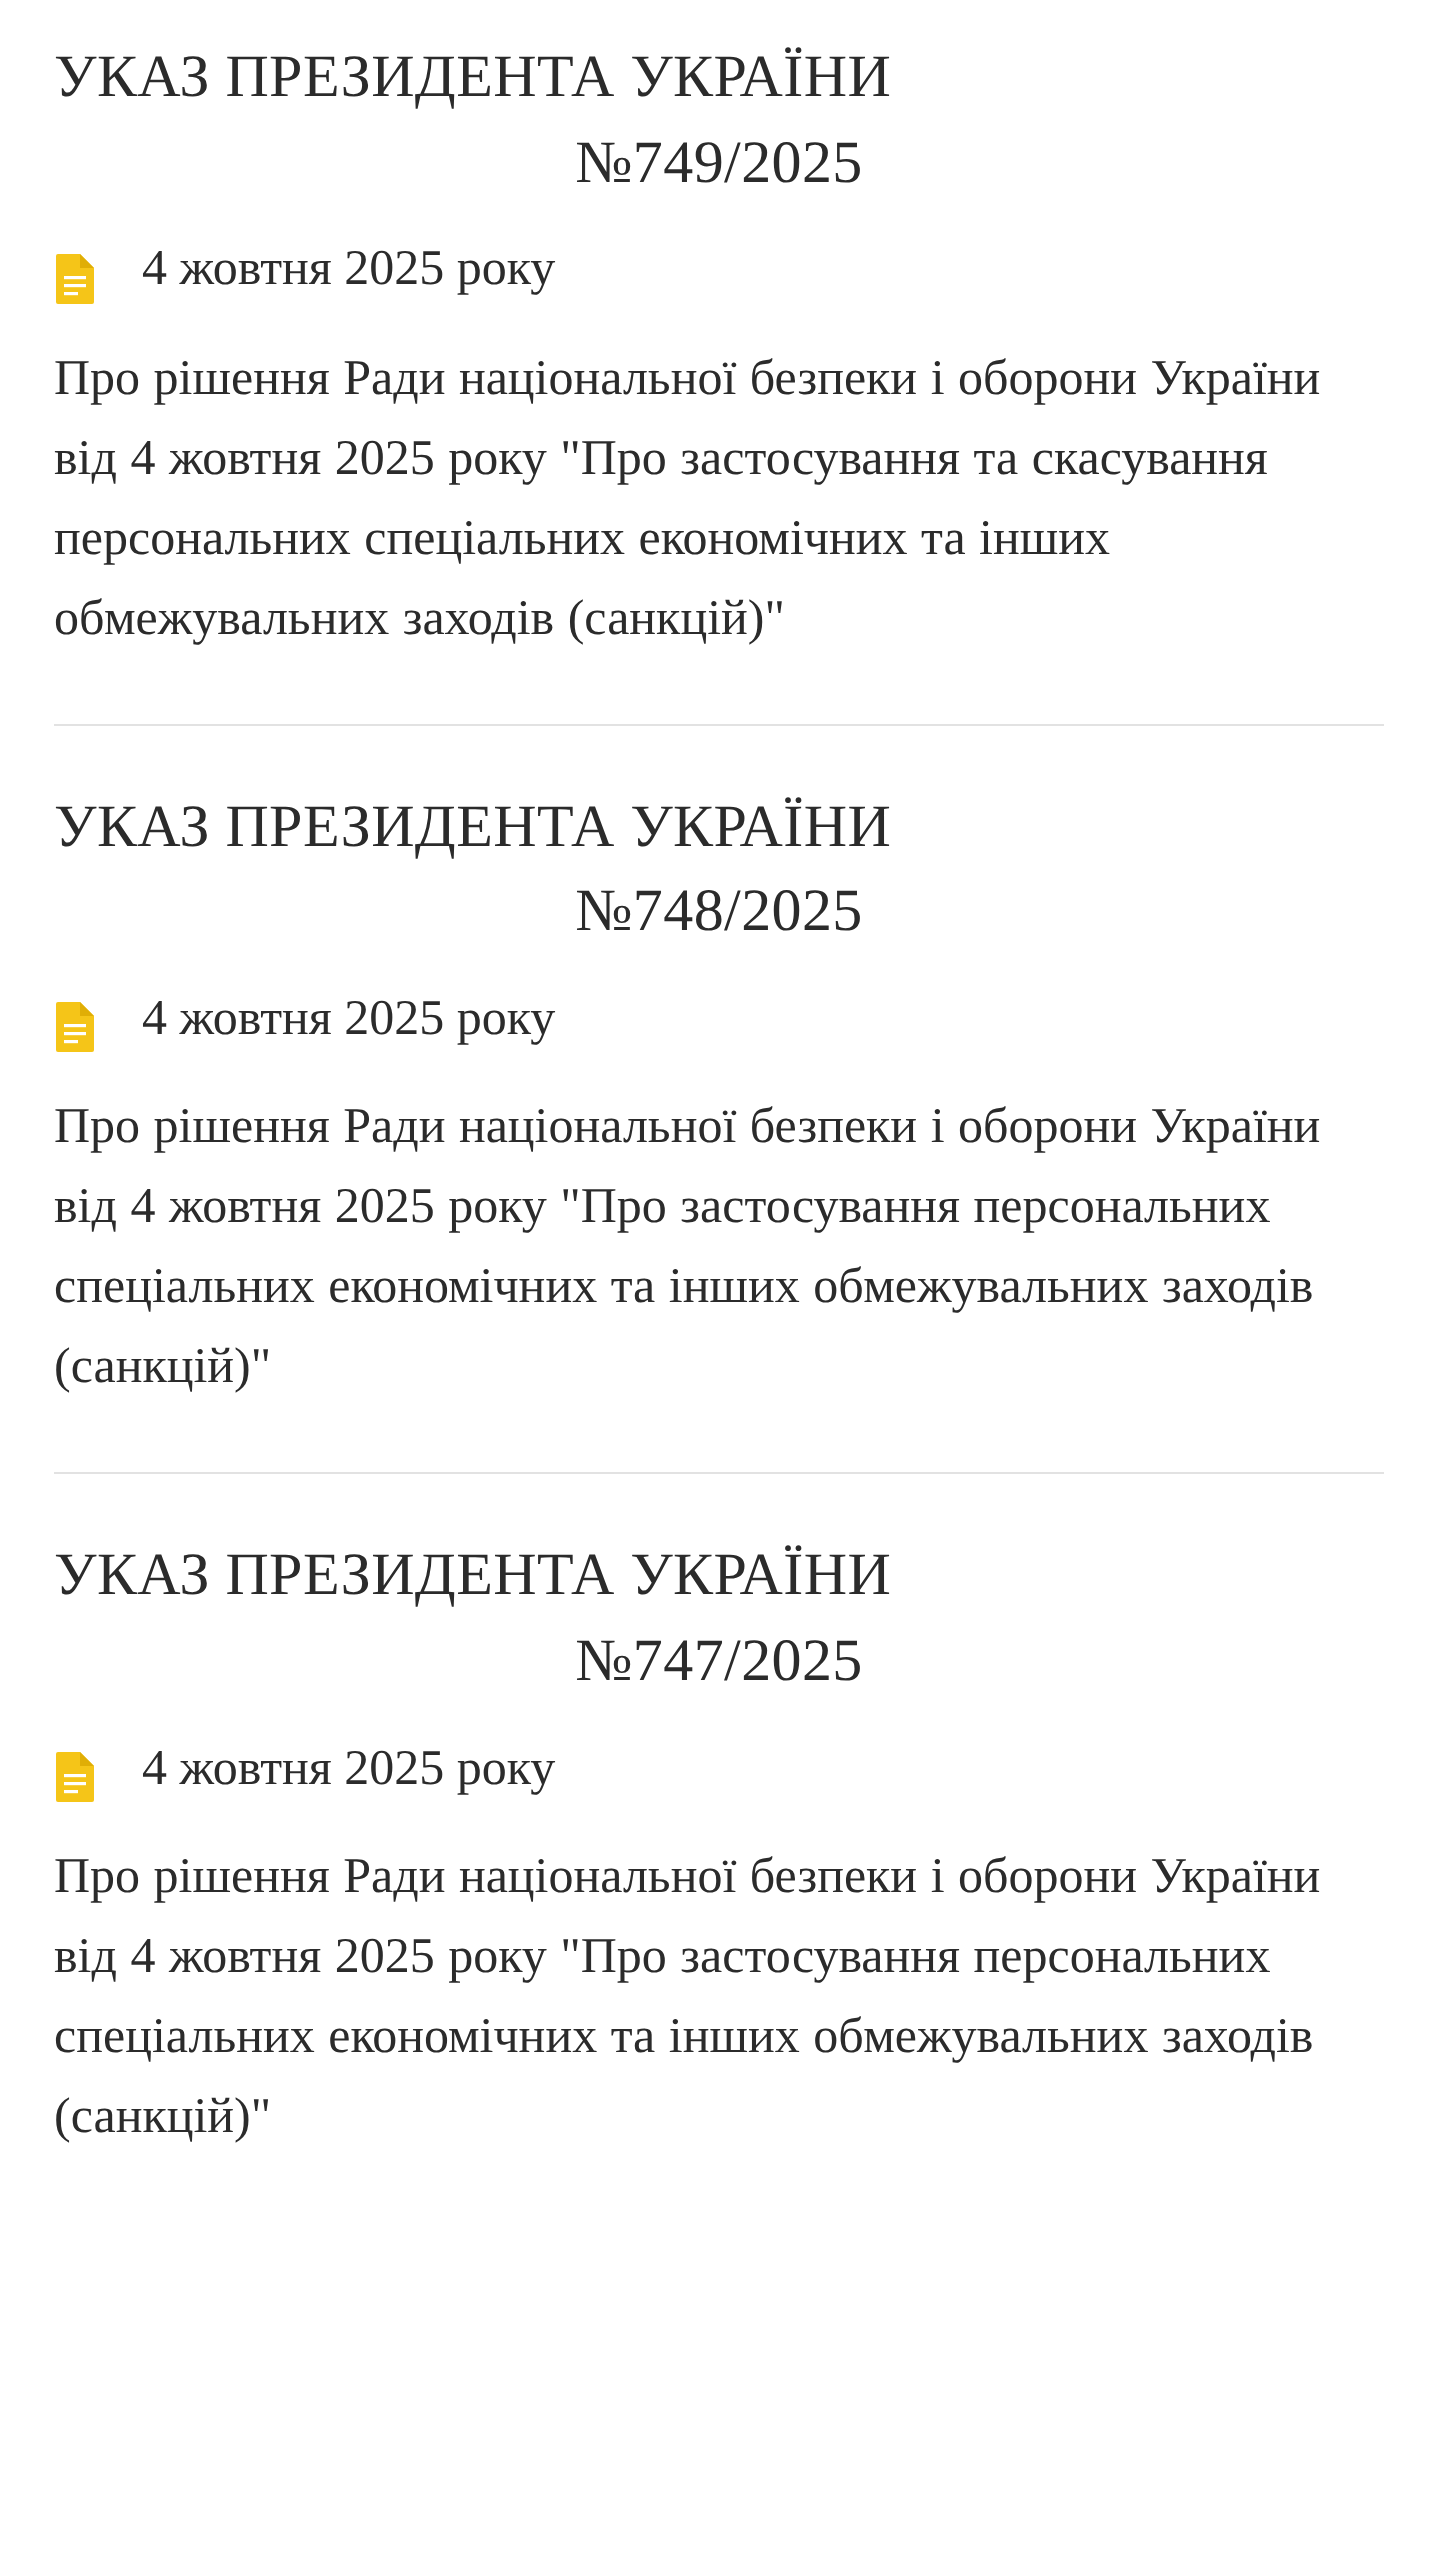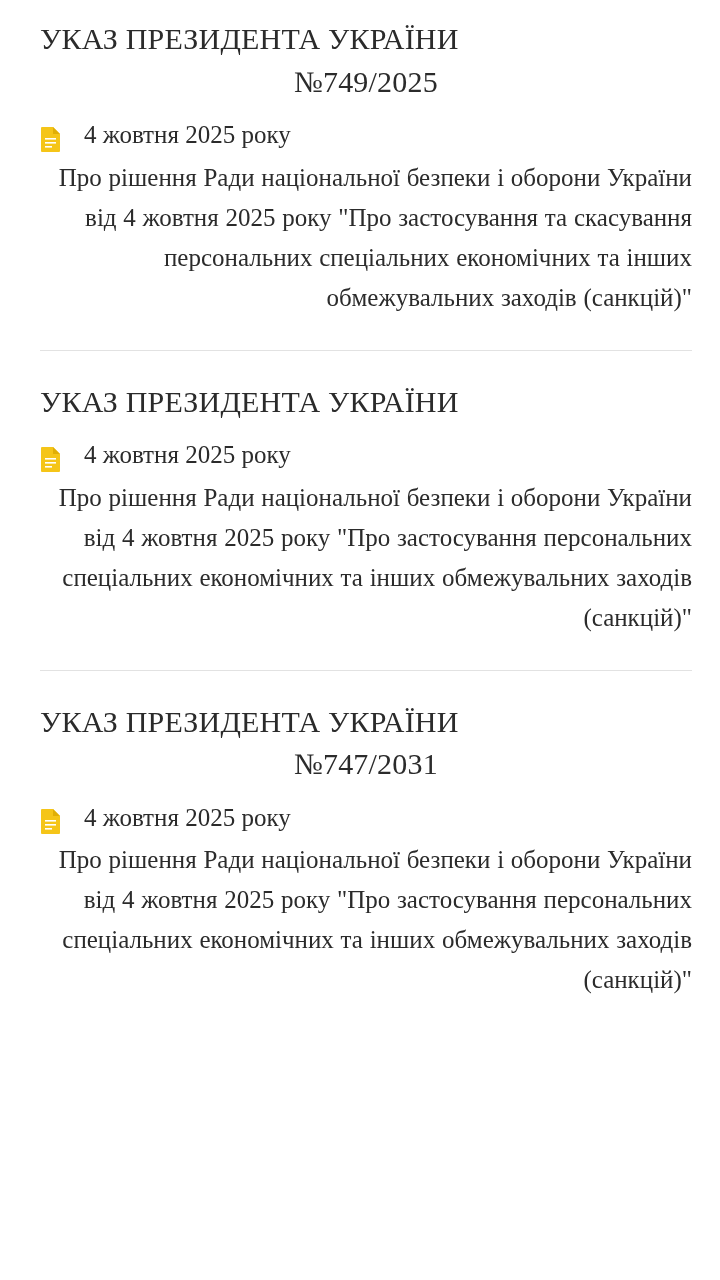--- a/index.html
+++ b/index.html
@@ -11,21 +11,21 @@
   }
   body {
     font-family: "Liberation Serif", "DejaVu Serif", serif;
     color: #1a1a1a;
     -webkit-font-smoothing: antialiased;
   }
   .page {
     width: 720px;
     min-height: 1280px;
     box-sizing: border-box;
-    padding: 18px 28px 0 40px;
+    padding: 18px 28px 0 27px;
     background: #ffffff;
   }
   .doc-item {
     padding: 0 0 0 0;
   }
   .doc-title {
     font-family: "Liberation Serif", "DejaVu Serif", serif;
     font-size: 30px;
     line-height: 1.42;
     font-weight: 400;
@@ -55,22 +55,22 @@
   .doc-icon svg { display: block; }
   .doc-date {
     font-size: 25px;
     line-height: 1.3;
     color: #2b2b2b;
   }
   .doc-desc {
     font-size: 25px;
     line-height: 1.6;
     color: #2b2b2b;
-    margin: 6px 0 0 0;
-    text-align: right;
+    margin: 18px 0 0 0;
+    text-align: left;
     word-spacing: 0.5px;
   }
   .divider {
     border: none;
     border-top: 1px solid #e2e2e2;
     margin: 32px 0 30px 0;
     height: 0;
   }
   .spacer-bottom { height: 26px; }
 </style>
@@ -97,20 +97,21 @@
       <span class="doc-date">4 жовтня 2025 року</span>
     </div>
     <p class="doc-desc">Про рішення Ради національної безпеки і оборони України від 4 жовтня 2025 року "Про застосування та скасування персональних спеціальних економічних та інших обмежувальних заходів (санкцій)"</p>
   </div>
 
   <hr class="divider">
 
   <div class="doc-item">
     <h2 class="doc-title">
       <span>УКАЗ ПРЕЗИДЕНТА УКРАЇНИ</span>
+      <span class="line2">№748/2025</span>
     </h2>
     <div class="doc-meta">
       <span class="doc-icon">
         <svg width="22" height="26" viewBox="0 0 22 26" xmlns="http://www.w3.org/2000/svg">
           <path d="M2 1 h11 l7 7 v17 a1 1 0 0 1 -1 1 H2 a1 1 0 0 1 -1 -1 V2 a1 1 0 0 1 1 -1 z" fill="#f5c518"></path>
           <path d="M13 1 l7 7 h-7 z" fill="#e0ae06"></path>
           <rect x="5" y="12" width="11" height="1.6" fill="#ffffff"></rect>
           <rect x="5" y="16" width="11" height="1.6" fill="#ffffff"></rect>
           <rect x="5" y="20" width="7" height="1.6" fill="#ffffff"></rect>
         </svg>
@@ -118,21 +119,21 @@
       <span class="doc-date">4 жовтня 2025 року</span>
     </div>
     <p class="doc-desc">Про рішення Ради національної безпеки і оборони України від 4 жовтня 2025 року "Про застосування персональних спеціальних економічних та інших обмежувальних заходів (санкцій)"</p>
   </div>
 
   <hr class="divider">
 
   <div class="doc-item">
     <h2 class="doc-title">
       <span>УКАЗ ПРЕЗИДЕНТА УКРАЇНИ</span>
-      <span class="line2">№747/2031</span>
+      <span class="line2">№747/2025</span>
     </h2>
     <div class="doc-meta">
       <span class="doc-icon">
         <svg width="22" height="26" viewBox="0 0 22 26" xmlns="http://www.w3.org/2000/svg">
           <path d="M2 1 h11 l7 7 v17 a1 1 0 0 1 -1 1 H2 a1 1 0 0 1 -1 -1 V2 a1 1 0 0 1 1 -1 z" fill="#f5c518"></path>
           <path d="M13 1 l7 7 h-7 z" fill="#e0ae06"></path>
           <rect x="5" y="12" width="11" height="1.6" fill="#ffffff"></rect>
           <rect x="5" y="16" width="11" height="1.6" fill="#ffffff"></rect>
           <rect x="5" y="20" width="7" height="1.6" fill="#ffffff"></rect>
         </svg>

